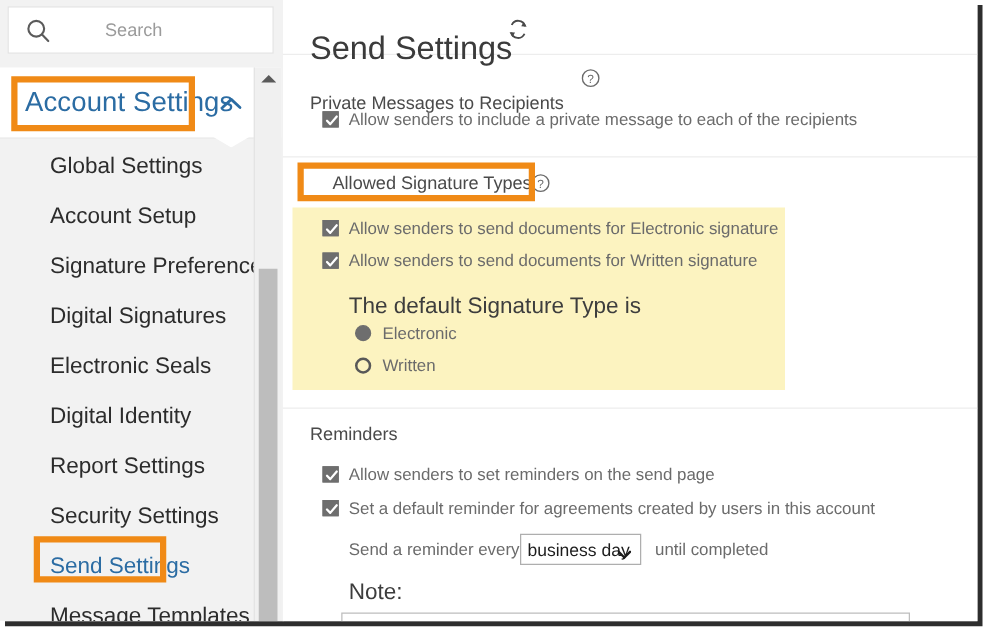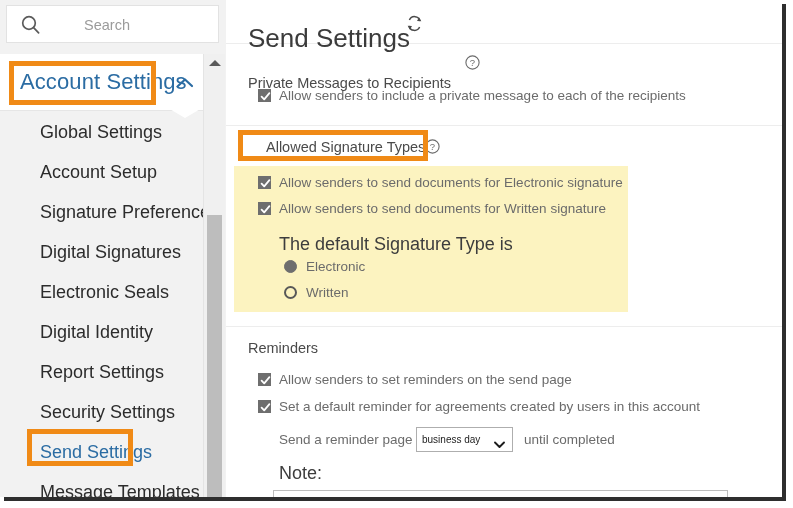--- a/index.html
+++ b/index.html
@@ -266,21 +266,21 @@
   #reminder-select {
     position: absolute;
     left: 190px;
     top: 427px;
     width: 97px;
     height: 25px;
     border: 1px solid #aeaeae;
     background: #ffffff;
     box-sizing: border-box;
     font-family: "Liberation Sans", sans-serif;
-    font-size: 10px;
+    font-size: 14px;
     color: #1c1c1c;
     padding: 0 2px 0 5px;
     -webkit-appearance: none;
     appearance: none;
   }
   #select-caret {
     position: absolute;
     left: 268px;
     top: 435px;
     width: 11px;
@@ -448,21 +448,21 @@
 
     <div class="opt-row" style="left:0; top:400px;">
       <span class="cbx" style="left:32px; top:0;">
         <svg width="11" height="11" viewBox="0 0 11 11">
           <polyline points="1.6,5.6 4.2,8.3 9.4,2.2" fill="none" stroke="#ffffff" stroke-width="1.8" stroke-linecap="round" stroke-linejoin="round"></polyline>
         </svg>
       </span>
       <span class="opt-label" style="left:53px; top:-1px;">Set a default reminder for agreements created by users in this account</span>
     </div>
 
-    <div class="opt-row" style="left:53px; top:432px;">Send a reminder page</div>
+    <div class="opt-row" style="left:53px; top:432px;">Send a reminder every</div>
 
     <select id="reminder-select">
       <option>business day</option>
     </select>
     <span id="select-caret">
       <svg width="11" height="8" viewBox="0 0 11 8">
         <polyline points="1,1.5 5.5,6 10,1.5" fill="none" stroke="#1c1c1c" stroke-width="1.9" stroke-linecap="round" stroke-linejoin="round"></polyline>
       </svg>
     </span>
 

